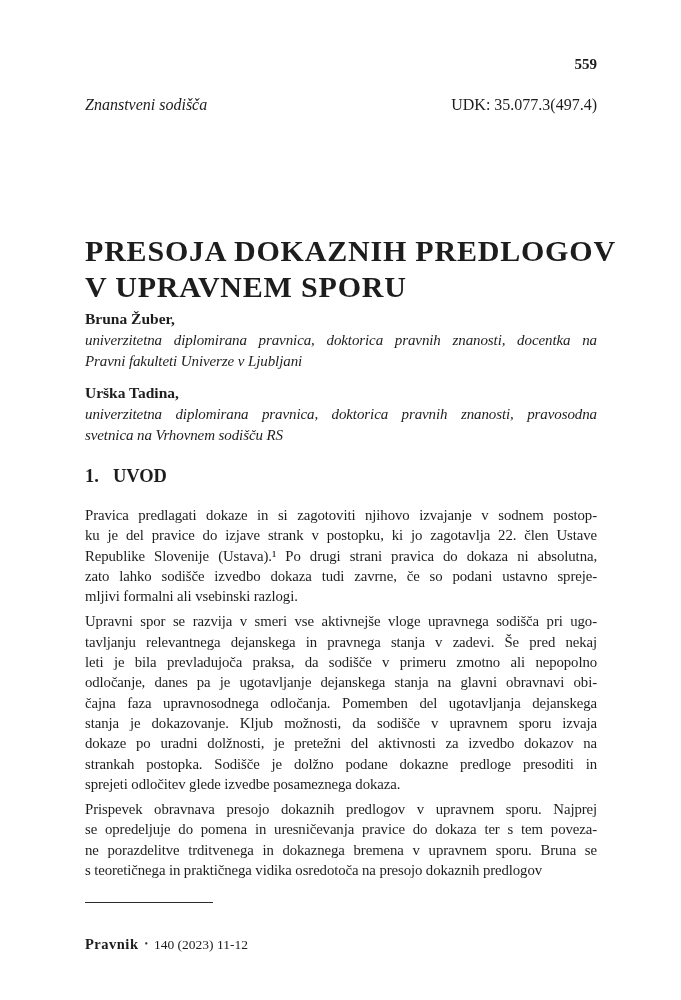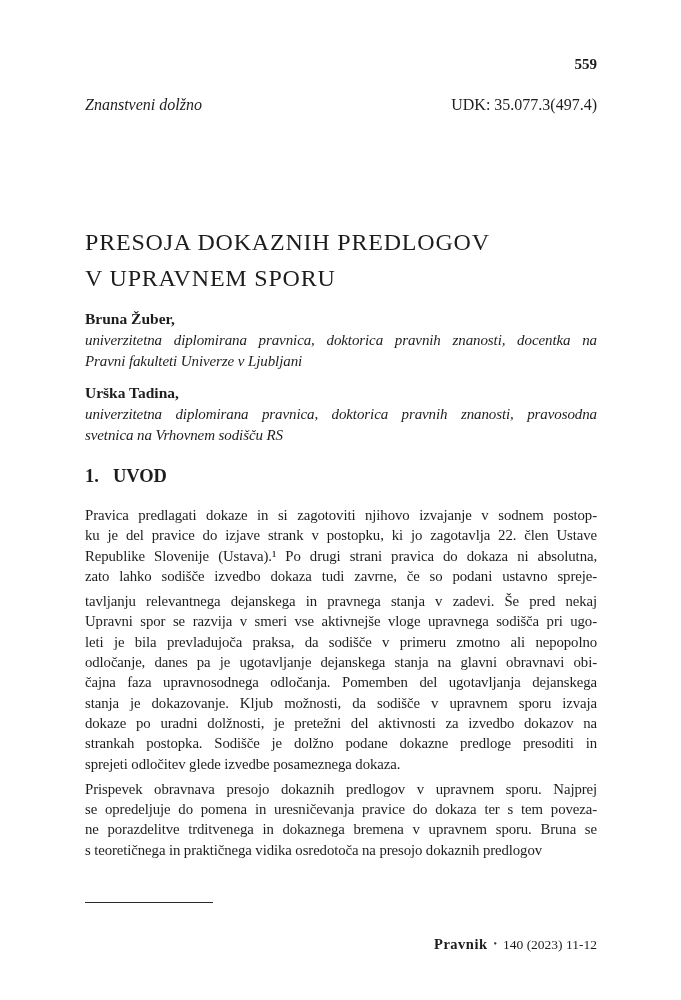--- a/index.html
+++ b/index.html
@@ -32,25 +32,25 @@
     right: 84px;
     display: flex;
     justify-content: space-between;
     font-size: 16px;
   }
   .article-type { font-style: italic; }
   .udk { font-style: normal; }
 
   .title-block {
     position: absolute;
-    top: 224px;
-    left: 85px;
-    right: 84px;
-    font-size: 24px;
-    font-weight: normal;
+    top: 233px;
+    left: 85px;
+    right: 84px;
+    font-size: 30px;
+    font-weight: bold;
     letter-spacing: 0.8px;
     line-height: 36px;
   }
   .authors-block {
     position: absolute;
     top: 308px;
     left: 85px;
     right: 84px;
     font-size: 15.5px;
   }
@@ -107,21 +107,21 @@
   .footnote-marker {
     vertical-align: super;
     font-size: 9px;
     margin-right: 6px;
   }
   .footer-line {
     position: absolute;
     top: 936px;
     left: 85px;
     right: 84px;
-    text-align: right;
+    text-align: left;
     font-size: 13.5px;
   }
   .journal-name {
     font-weight: bold;
     font-size: 14.5px;
     letter-spacing: 0.5px;
   }
   .footer-sep {
     color: #3a3a3a;
     font-size: 10px;
@@ -130,21 +130,21 @@
   }
 </style>
 </head>
 <body>
 
 <div class="page">
 
   <div class="page-number">559</div>
 
   <div class="meta-row">
-    <span class="article-type">Znanstveni dolžno</span>
+    <span class="article-type">Znanstveni sodišča</span>
     <span class="udk">UDK: 35.077.3(497.4)</span>
   </div>
 
   <div class="title-block">
       <div class="tline">PRESOJA DOKAZNIH PREDLOGOV</div>
       <div class="tline">V UPRAVNEM SPORU</div>
     </div>
 
   <div class="authors-block">
     <div class="author">
@@ -166,24 +166,25 @@
   <div class="section-heading">
     <span class="section-number">1.</span><span>UVOD</span>
   </div>
 
   <div class="body-text">
     <div class="paragraph">
         <div class="tline just">Pravica predlagati dokaze in si zagotoviti njihovo izvajanje v sodnem postop-</div>
         <div class="tline just">ku je del pravice do izjave strank v postopku, ki jo zagotavlja 22. člen Ustave</div>
         <div class="tline just">Republike Slovenije (Ustava).¹ Po drugi strani pravica do dokaza ni absolutna,</div>
         <div class="tline just">zato lahko sodišče izvedbo dokaza tudi zavrne, če so podani ustavno spreje-</div>
+        <div class="tline">mljivi formalni ali vsebinski razlogi.</div>
       </div>
     <div class="paragraph">
+        <div class="tline just">Upravni spor se razvija v smeri vse aktivnejše vloge upravnega sodišča pri ugo-</div>
         <div class="tline just">tavljanju relevantnega dejanskega in pravnega stanja v zadevi. Še pred nekaj</div>
-        <div class="tline just">Upravni spor se razvija v smeri vse aktivnejše vloge upravnega sodišča pri ugo-</div>
         <div class="tline just">leti je bila prevladujoča praksa, da sodišče v primeru zmotno ali nepopolno</div>
         <div class="tline just">odločanje, danes pa je ugotavljanje dejanskega stanja na glavni obravnavi obi-</div>
         <div class="tline just">čajna faza upravnosodnega odločanja. Pomemben del ugotavljanja dejanskega</div>
         <div class="tline just">stanja je dokazovanje. Kljub možnosti, da sodišče v upravnem sporu izvaja</div>
         <div class="tline just">dokaze po uradni dolžnosti, je pretežni del aktivnosti za izvedbo dokazov na</div>
         <div class="tline just">strankah postopka. Sodišče je dolžno podane dokazne predloge presoditi in</div>
         <div class="tline">sprejeti odločitev glede izvedbe posameznega dokaza.</div>
       </div>
     <div class="paragraph">
         <div class="tline just">Prispevek obravnava presojo dokaznih predlogov v upravnem sporu. Najprej</div>

